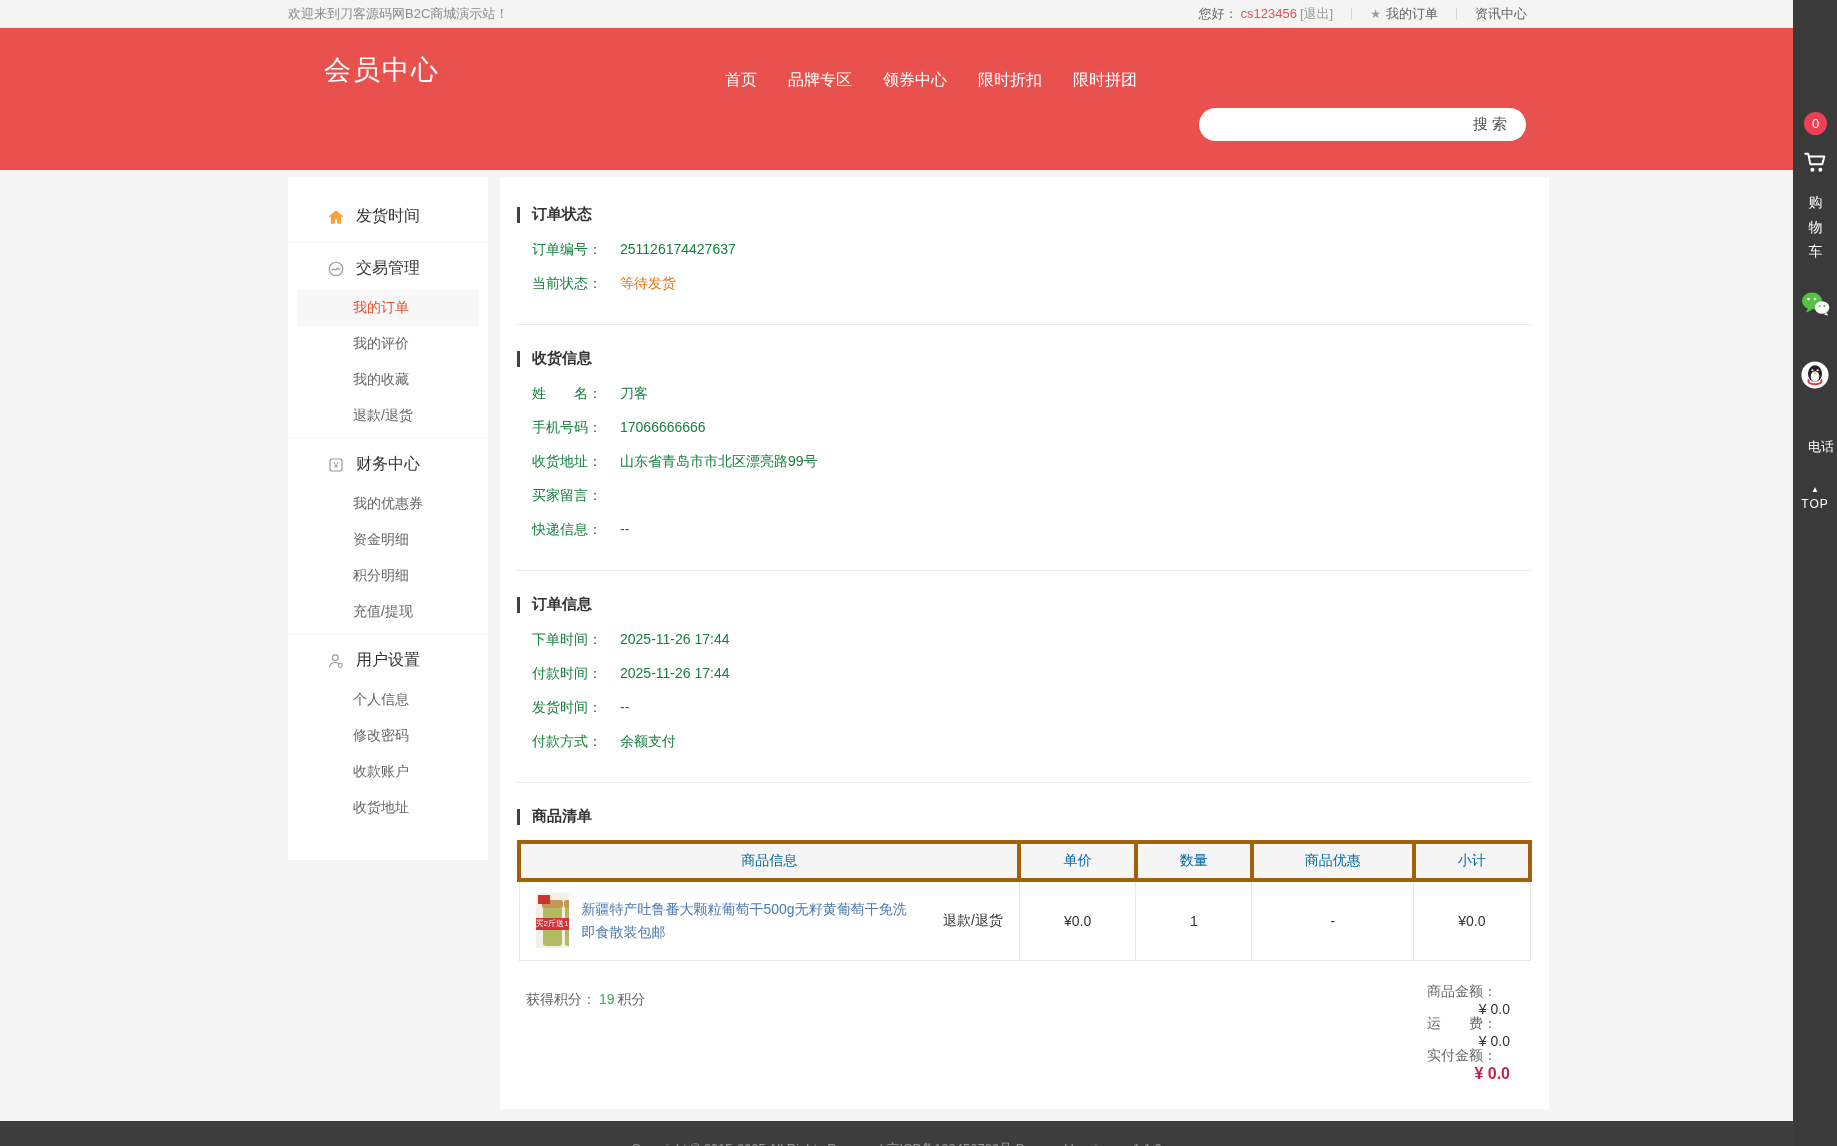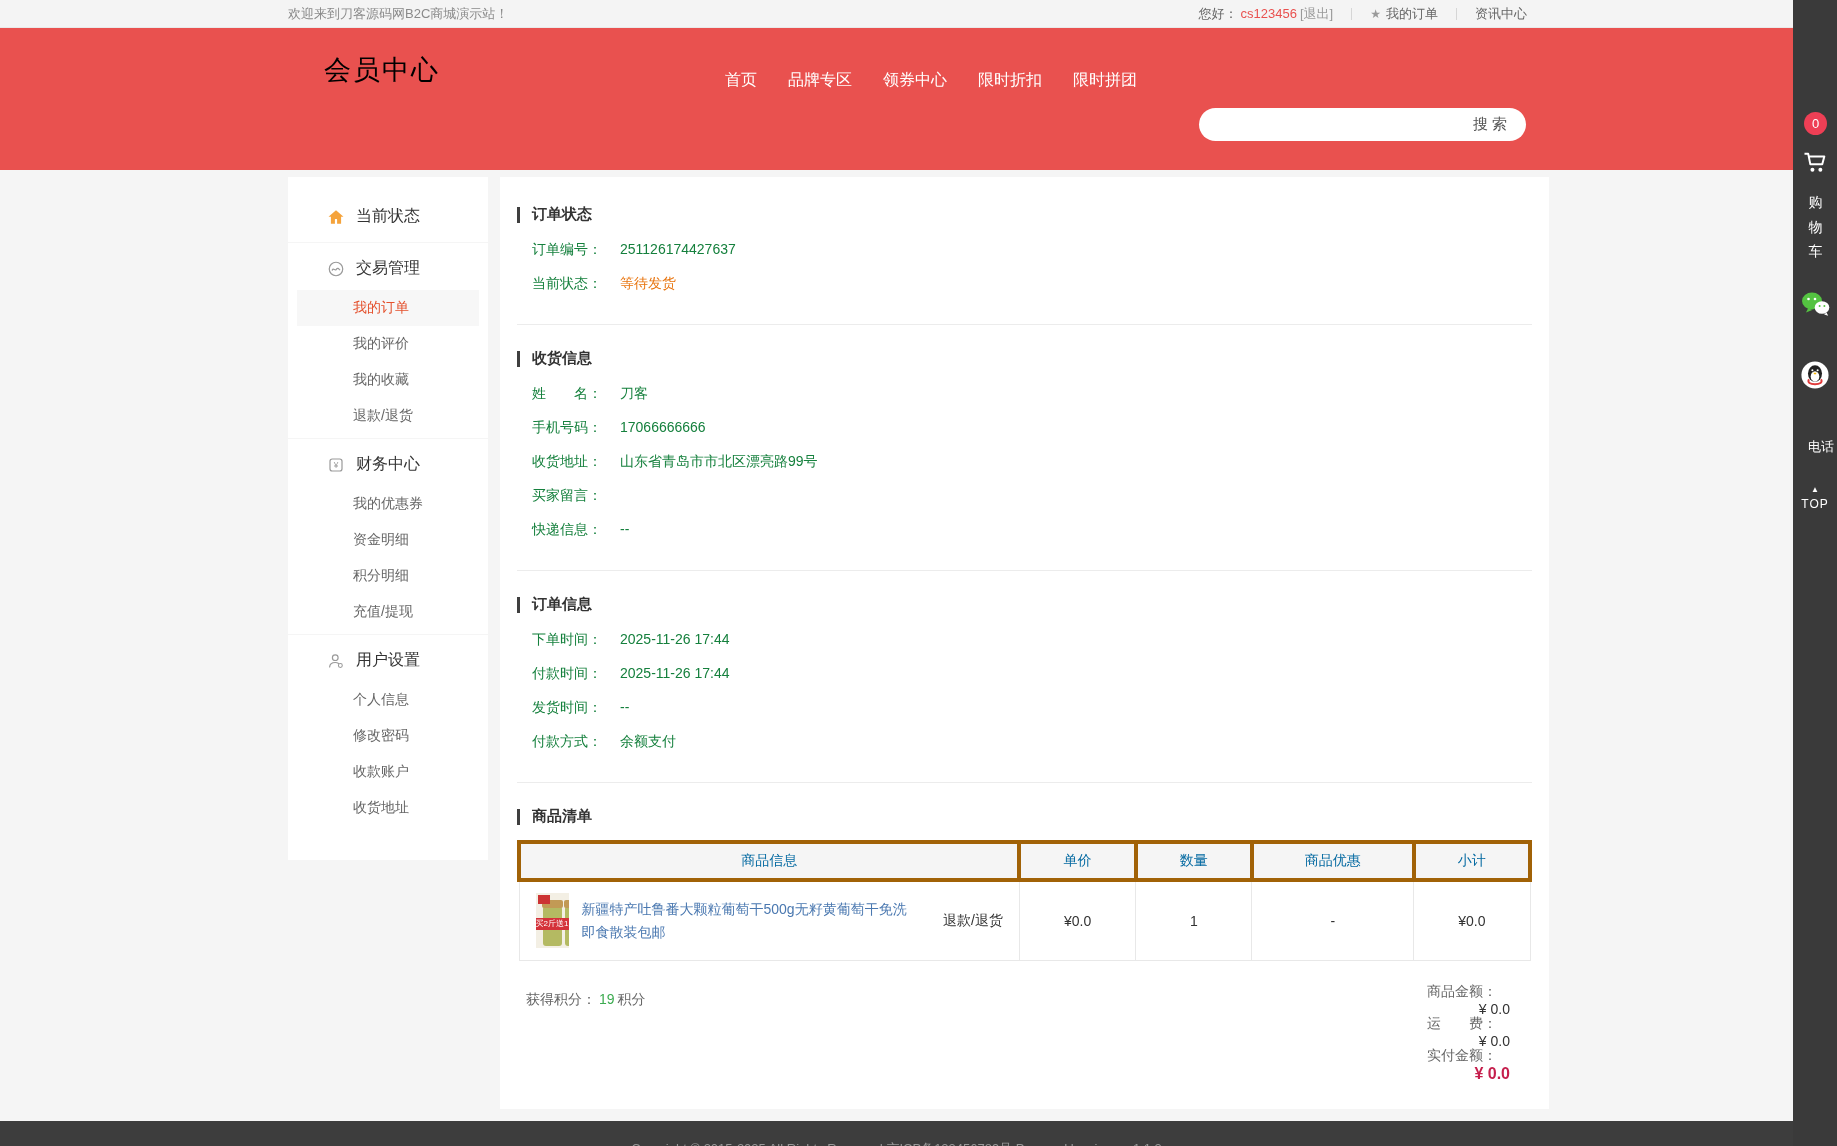--- a/index.html
+++ b/index.html
@@ -23,21 +23,21 @@
   }
   .topbar-right { display:flex; align-items:center; color:#666; }
   .tb-sep { width:1px; height:12px; background:#d6d6d6; margin:0 18px; }
   .username { color:#e9514f; margin:0 3px; }
   .logout { color:#999; }
   .star { color:#9a9a9a; margin-right:5px; font-size:12px; }
 
   
   .header { height:142px; background:#e9514f; position:relative; }
   .header-inner { width:1261px; margin-left:288px; position:relative; height:100%; }
-  .site-title { position:absolute; left:36px; top:24px; font-size:27px; color:#000000; letter-spacing:2px; }
+  .site-title { position:absolute; left:36px; top:24px; font-size:27px; color:#ffffff; letter-spacing:2px; }
   .nav { position:absolute; left:435px; top:40px; display:flex; gap:27px; font-size:16px; color:#fff; }
   .nav a { padding:2px 2px; }
   .search {
     position:absolute; right:23px; top:80px; width:327px; height:33px;
     background:#fff; border-radius:17px; display:flex; align-items:center; overflow:hidden;
   }
   .search input {
     flex:1; border:none; outline:none; background:transparent;
     padding:0 16px; font-size:14px; color:#333;
     font-family:"Liberation Sans","DejaVu Sans",sans-serif;
@@ -176,21 +176,21 @@
   <div class="content">
 
     <div class="sidebar">
 
       <div class="side-section">
         <div class="side-head">
           <svg width="18" height="18" viewBox="0 0 24 24">
               <path d="M12 3L2 11.5h3.2V21h5.4v-6h2.8v6h5.4v-9.5H22z" fill="#f5a33b"></path>
               <rect x="10.6" y="15" width="2.8" height="6" fill="#fff"></rect>
             </svg>
-          <span>当前状态</span>
+          <span>发货时间</span>
         </div>
       </div>
 
       <div class="side-section">
         <div class="side-head">
           <svg width="18" height="18" viewBox="0 0 24 24">
               <circle cx="12" cy="12" r="9" fill="none" stroke="#9a9a9a" stroke-width="1.6"></circle>
               <path d="M7 13.5c1.8-3.5 3.6 1.8 5.4-1s3.6-.2 4.6.5" fill="none" stroke="#9a9a9a" stroke-width="1.6" stroke-linecap="round"></path>
             </svg>
           <span>交易管理</span>

